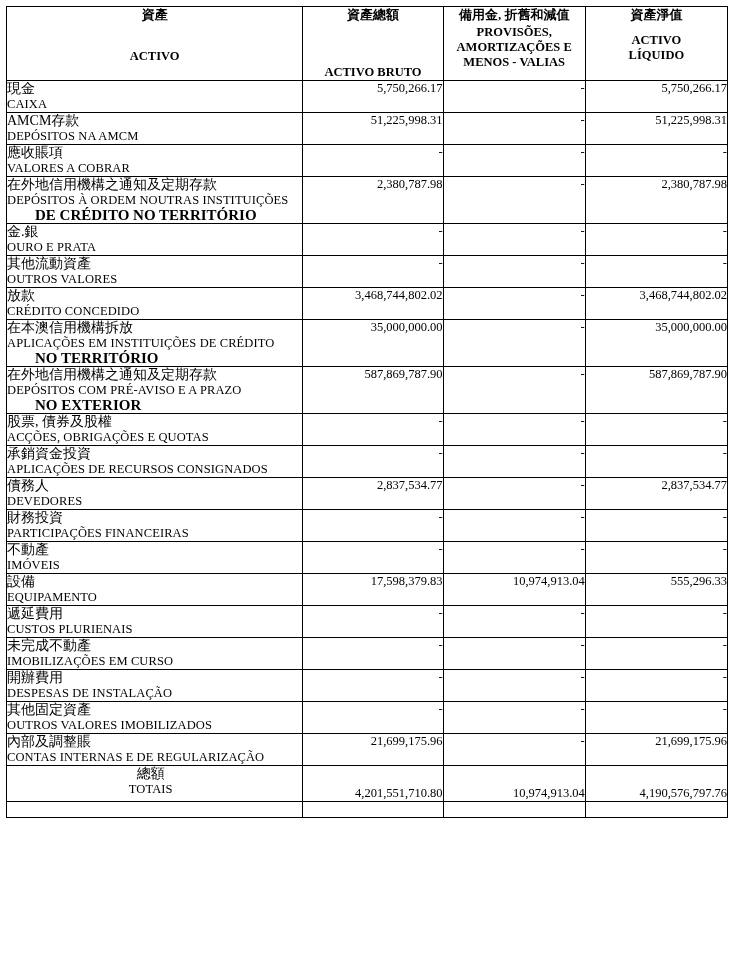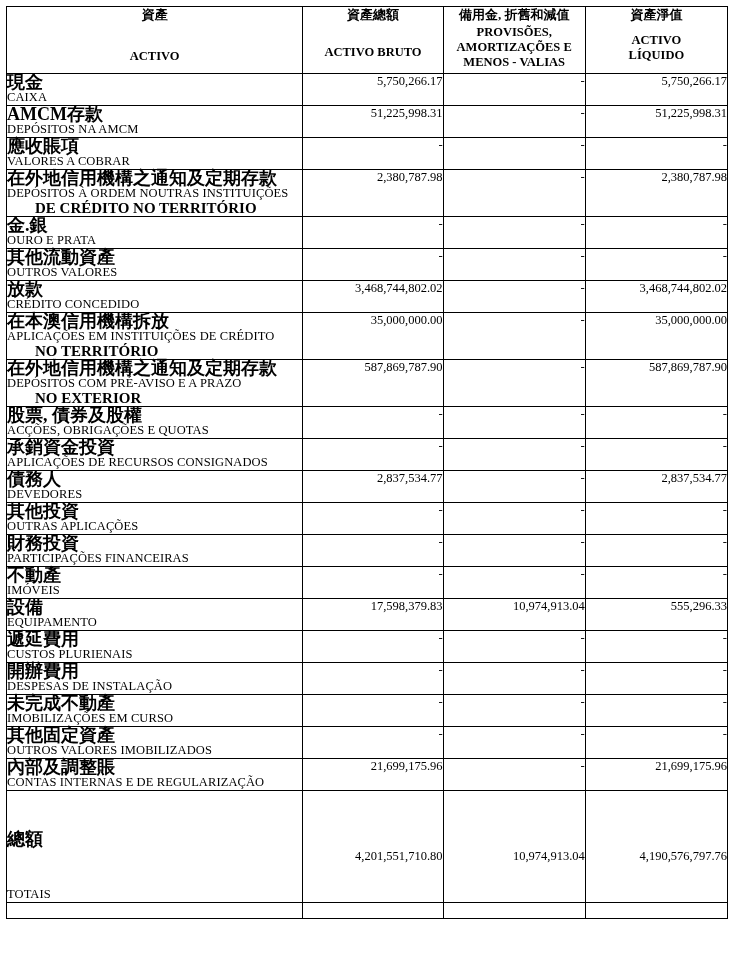--- a/index.html
+++ b/index.html
@@ -56,23 +56,22 @@
   .hdr-col3 { width: 142px; }
   .hdr-col4 { width: 142px; }
 
   
   td.label {
     padding: 2px 4px 2px 4px;
     line-height: 15px;
   }
   td.label .cn {
     display: block;
-    font-size: 18px;
+    font-size: 14px;
     line-height: 16px;
-    font-weight: bold;
   }
   td.label .pt {
     display: block;
     font-size: 12.5px;
     line-height: 15px;
     letter-spacing: 0.1px;
   }
   td.label .pt2 {
     display: block;
     font-size: 15px;
@@ -91,22 +90,21 @@
     display: block;
     padding-top: 0px;
   }
   
   tr.totals td.label {
     text-align: right;
     padding-right: 8px;
   }
   tr.totals td.label .cn,
   tr.totals td.label .pt {
-    text-align: left;
-    margin-top: 40px;
+    text-align: center;
   }
   tr.totals td.num {
     vertical-align: middle;
     padding-top: 20px;
   }
   tr.tail td {
     height: 14px;
   }
 </style>
 </head>
@@ -121,21 +119,21 @@
       <col class="hdr-col4">
     </colgroup>
     <thead>
       <tr>
         <th class="hdr-cell hdr-left">
           <span class="hdr-cn">資產</span>
           <span class="hdr-pt" style="margin-top:26px;">ACTIVO</span>
         </th>
         <th class="hdr-cell">
           <span class="hdr-cn">資產總額</span>
-          <span class="hdr-pt" style="margin-top:22px;">ACTIVO BRUTO</span>
+          <span class="hdr-pt" style="margin-top:42px;">ACTIVO BRUTO</span>
         </th>
         <th class="hdr-cell">
           <span class="hdr-cn">備用金, 折舊和減值</span>
           <span class="hdr-pt">PROVISÕES,</span>
           <span class="hdr-pt">AMORTIZAÇÕES E</span>
           <span class="hdr-pt">MENOS - VALIAS</span>
         </th>
         <th class="hdr-cell">
           <span class="hdr-cn">資產淨值</span>
           <span class="hdr-pt" style="margin-top:10px;">ACTIVO</span>
@@ -322,35 +320,20 @@
           </td>
           <td class="num">
             <span class="numinner">-</span>
           </td>
           <td class="num">
             <span class="numinner">2,837,534.77</span>
           </td>
         </tr>
         <tr>
           <td class="label">
-            <span class="cn">其他投資</span>
-            <span class="pt">OUTRAS APLICAÇÕES</span>
-          </td>
-          <td class="num">
-            <span class="numinner">-</span>
-          </td>
-          <td class="num">
-            <span class="numinner">-</span>
-          </td>
-          <td class="num">
-            <span class="numinner">-</span>
-          </td>
-        </tr>
-        <tr>
-          <td class="label">
             <span class="cn">財務投資</span>
             <span class="pt">PARTICIPAÇÕES FINANCEIRAS</span>
           </td>
           <td class="num">
             <span class="numinner">-</span>
           </td>
           <td class="num">
             <span class="numinner">-</span>
           </td>
           <td class="num">
@@ -397,37 +380,37 @@
           </td>
           <td class="num">
             <span class="numinner">-</span>
           </td>
           <td class="num">
             <span class="numinner">-</span>
           </td>
         </tr>
         <tr>
           <td class="label">
+            <span class="cn">未完成不動產</span>
+            <span class="pt">IMOBILIZAÇÕES EM CURSO</span>
+          </td>
+          <td class="num">
+            <span class="numinner">-</span>
+          </td>
+          <td class="num">
+            <span class="numinner">-</span>
+          </td>
+          <td class="num">
+            <span class="numinner">-</span>
+          </td>
+        </tr>
+        <tr>
+          <td class="label">
             <span class="cn">開辦費用</span>
             <span class="pt">DESPESAS DE INSTALAÇÃO</span>
-          </td>
-          <td class="num">
-            <span class="numinner">-</span>
-          </td>
-          <td class="num">
-            <span class="numinner">-</span>
-          </td>
-          <td class="num">
-            <span class="numinner">-</span>
-          </td>
-        </tr>
-        <tr>
-          <td class="label">
-            <span class="cn">未完成不動產</span>
-            <span class="pt">IMOBILIZAÇÕES EM CURSO</span>
           </td>
           <td class="num">
             <span class="numinner">-</span>
           </td>
           <td class="num">
             <span class="numinner">-</span>
           </td>
           <td class="num">
             <span class="numinner">-</span>
           </td>

